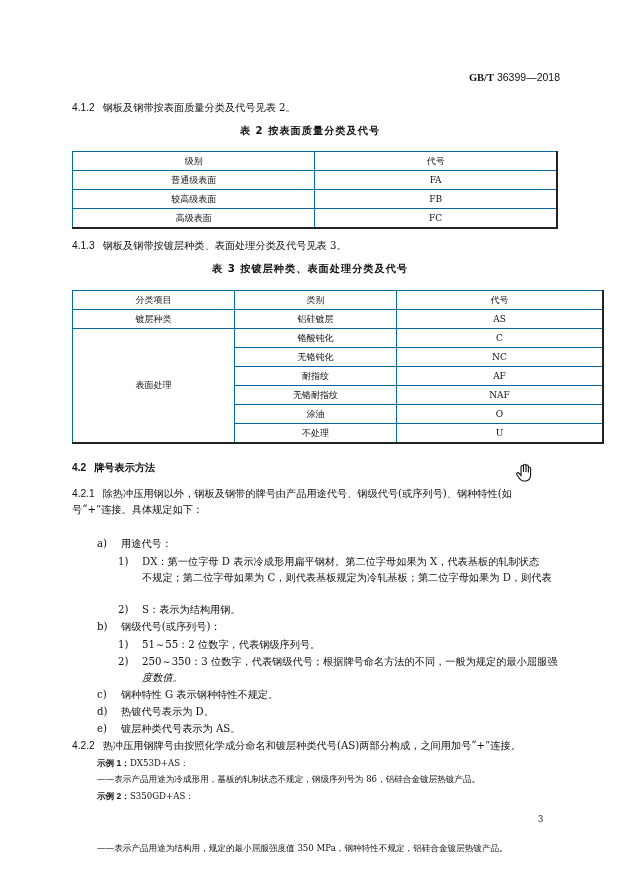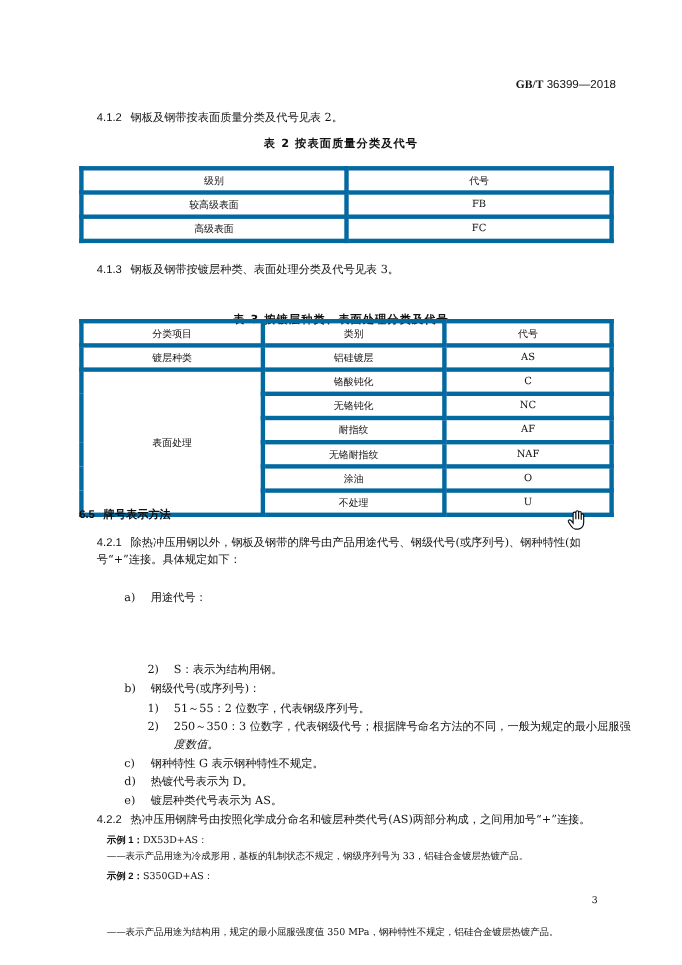--- a/index.html
+++ b/index.html
@@ -8,33 +8,33 @@
     font-family: "DejaVu Serif", "Liberation Serif", serif;
     color: #111;
   }
   .abs { position: absolute; }
   .header-std {
     left: 440px; top: 71px; width: 120px; text-align: right;
     font-size: 10.5px; font-family: "Liberation Sans", "DejaVu Sans", sans-serif;
   }
   .header-std b { font-family: "Liberation Serif", "DejaVu Serif", serif; font-weight: bold; }
   .para {
-    font-size: 10.2px; line-height: 16px; white-space: nowrap; margin-left: 16px;
+    font-size: 10.2px; line-height: 16px; white-space: nowrap;
   }
   .num { font-family: "Liberation Sans", "DejaVu Sans", sans-serif; margin-right: 8px; }
   .caption {
     left: 0; width: 620px; text-align: center; font-size: 10.2px; font-weight: bold;
     font-family: "DejaVu Sans", "Liberation Sans", sans-serif; letter-spacing: 1px;
   }
   table.std {
     position: absolute; border-collapse: collapse; font-size: 9px;
     border: 1.3px solid #222; border-right-width: 2px; border-bottom-width: 2px;
   }
   table.std td {
-    border: 4px solid #0369a1; text-align: center; padding: 0; height: 18px;
+    border: 1px solid #0369a1; text-align: center; padding: 0; height: 18px;
     font-family: "DejaVu Serif", "Liberation Serif", serif;
   }
   .section-title { font-weight: bold; font-family: "DejaVu Sans", "Liberation Sans", sans-serif; font-size: 10.2px; }
   .example-label { font-weight: bold; font-family: Liberation Sans, sans-serif; }
   .small { font-size: 8.6px; line-height: 16px; white-space: nowrap; }
   .page-num { left: 538px; top: 814px; font-size: 8.5px; }
   .cursor { left: 515px; top: 463px; width: 18px; height: 20px; }
 </style>
 </head>
 <body>
@@ -50,37 +50,41 @@
 
 <div class="abs caption" style="top:124px;">表 2   按表面质量分类及代号</div>
 
 <table class="std" style="left:72px; top:151px; width:486px;">
   <tbody>
       <tr>
     <td style="width:50%;">级别</td>
     <td>代号</td>
   </tr>
   <tr>
+    <td>普通级表面</td>
+    <td>FA</td>
+  </tr>
+  <tr>
     <td>较高级表面</td>
     <td>FB</td>
   </tr>
   <tr>
     <td>高级表面</td>
     <td>FC</td>
   </tr>
 </tbody>
   </table>
 
 <div class="abs para" style="left:72px; top:238px;">
   <span class="num">4.1.3</span><span>钢板及钢带按镀层种类、表面处理分类及代号见表 3。</span>
 </div>
 
-<div class="abs caption" style="top:262px;margin-top:22px;">表 3   按镀层种类、表面处理分类及代号</div>
+<div class="abs caption" style="top:262px;">表 3   按镀层种类、表面处理分类及代号</div>
 
-<table class="std" style="left:72px; top:290px; width:486px;">
+<table class="std" style="left:72px; top:290px; width:532px;">
   <tbody>
       <tr>
     <td style="width:161px;">分类项目</td>
     <td style="width:161px;text-align:center;">类别</td>
     <td>代号</td>
   </tr>
   <tr>
     <td>镀层种类</td>
     <td>铝硅镀层</td>
     <td>AS</td>
@@ -107,36 +111,38 @@
     <td>O</td>
   </tr>
   <tr>
     <td>不处理</td>
     <td>U</td>
   </tr>
 </tbody>
   </table>
 
 <div class="abs section-title" style="left:72px; top:461px;">
-  <span class="num">6.5</span><span>牌号表示方法</span>
+  <span class="num">4.2</span><span>牌号表示方法</span>
 </div>
 
 <svg class="abs cursor" viewBox="0 0 18 20">
   <path d="M6 10 L6 4 Q6 2.5 7.3 2.5 Q8.5 2.5 8.5 4 L8.5 9 L8.5 2.8 Q8.5 1.3 9.8 1.3 Q11 1.3 11 2.8 L11 9 L11 3.5 Q11 2 12.2 2 Q13.4 2 13.4 3.5 L13.4 9.5 L13.4 5.5 Q13.4 4.2 14.5 4.2 Q15.6 4.2 15.6 5.5 L15.6 12 Q15.6 17 11 18 L8 18 Q5.5 17.5 4 15 L1.8 11.5 Q1.2 10.3 2.3 9.7 Q3.3 9.2 4.2 10.3 L6 12.5 Z" fill="#fff" stroke="#111" stroke-width="1.1"></path>
 </svg>
 
 <div class="abs para" style="left:72px; top:486px;">
   <div><span class="num">4.2.1</span><span>除热冲压用钢以外，钢板及钢带的牌号由产品用途代号、钢级代号(或序列号)、钢种特性(如</span></div>
   <div>号“+”连接。具体规定如下：</div>
 </div>
 
 <div class="abs para" style="left:97px; top:536px;">
   <span style="display:inline-block; width:24px;">a)</span><span>用途代号：</span>
 </div>
 <div class="abs para" style="left:118px; top:554px;">
+  <div><span style="display:inline-block; width:24px;">1)</span><span>DX：第一位字母 D 表示冷成形用扁平钢材。第二位字母如果为 X，代表基板的轧制状态</span></div>
+  <div style="padding-left:24px;">不规定；第二位字母如果为 C，则代表基板规定为冷轧基板；第二位字母如果为 D，则代表</div>
 </div>
 <div class="abs para" style="left:118px; top:602px;">
   <span style="display:inline-block; width:24px;">2)</span><span>S：表示为结构用钢。</span>
 </div>
 
 <div class="abs para" style="left:97px; top:619px;">
   <span style="display:inline-block; width:24px;">b)</span><span>钢级代号(或序列号)：</span>
 </div>
 <div class="abs para" style="left:118px; top:637px;">
   <span style="display:inline-block; width:24px;">1)</span><span>51～55：2 位数字，代表钢级序列号。</span>
@@ -156,20 +162,20 @@
   <span style="display:inline-block; width:24px;">e)</span><span>镀层种类代号表示为 AS。</span>
 </div>
 
 <div class="abs para" style="left:72px; top:738px;">
   <span class="num">4.2.2</span><span>热冲压用钢牌号由按照化学成分命名和镀层种类代号(AS)两部分构成，之间用加号“+”连接。</span>
 </div>
 
 <div class="abs small" style="left:97px; top:755px;">
   <span class="example-label">示例 1：</span><span>DX53D+AS：</span>
 </div>
-<div class="abs small" style="left:97px; top:771px;">——表示产品用途为冷成形用，基板的轧制状态不规定，钢级序列号为 33，铝硅合金镀层热镀产品。</div>
+<div class="abs small" style="left:97px; top:771px;">——表示产品用途为冷成形用，基板的轧制状态不规定，钢级序列号为 86，铝硅合金镀层热镀产品。</div>
 
 <div class="abs small" style="left:97px; top:788px;">
   <span class="example-label">示例 2：</span><span>S350GD+AS：</span>
 </div>
 <div class="abs small" style="left:97px; top:804px;margin-top:36px;">——表示产品用途为结构用，规定的最小屈服强度值 350 MPa，钢种特性不规定，铝硅合金镀层热镀产品。</div>
 
 <div class="abs page-num">3</div>
 
 </body></html>

